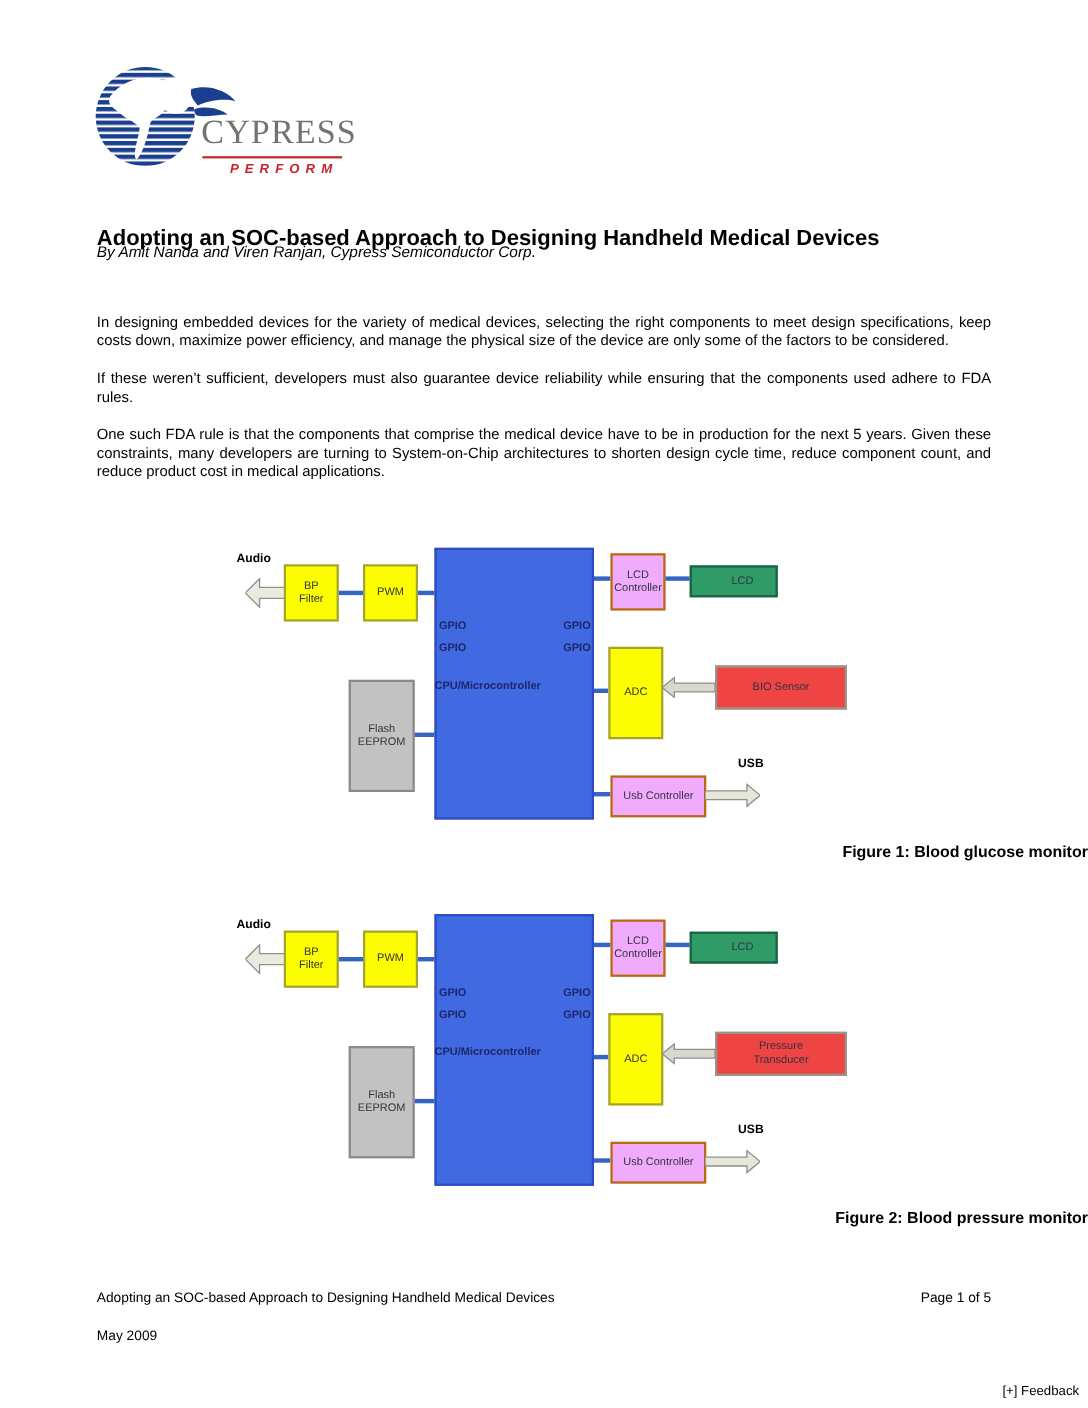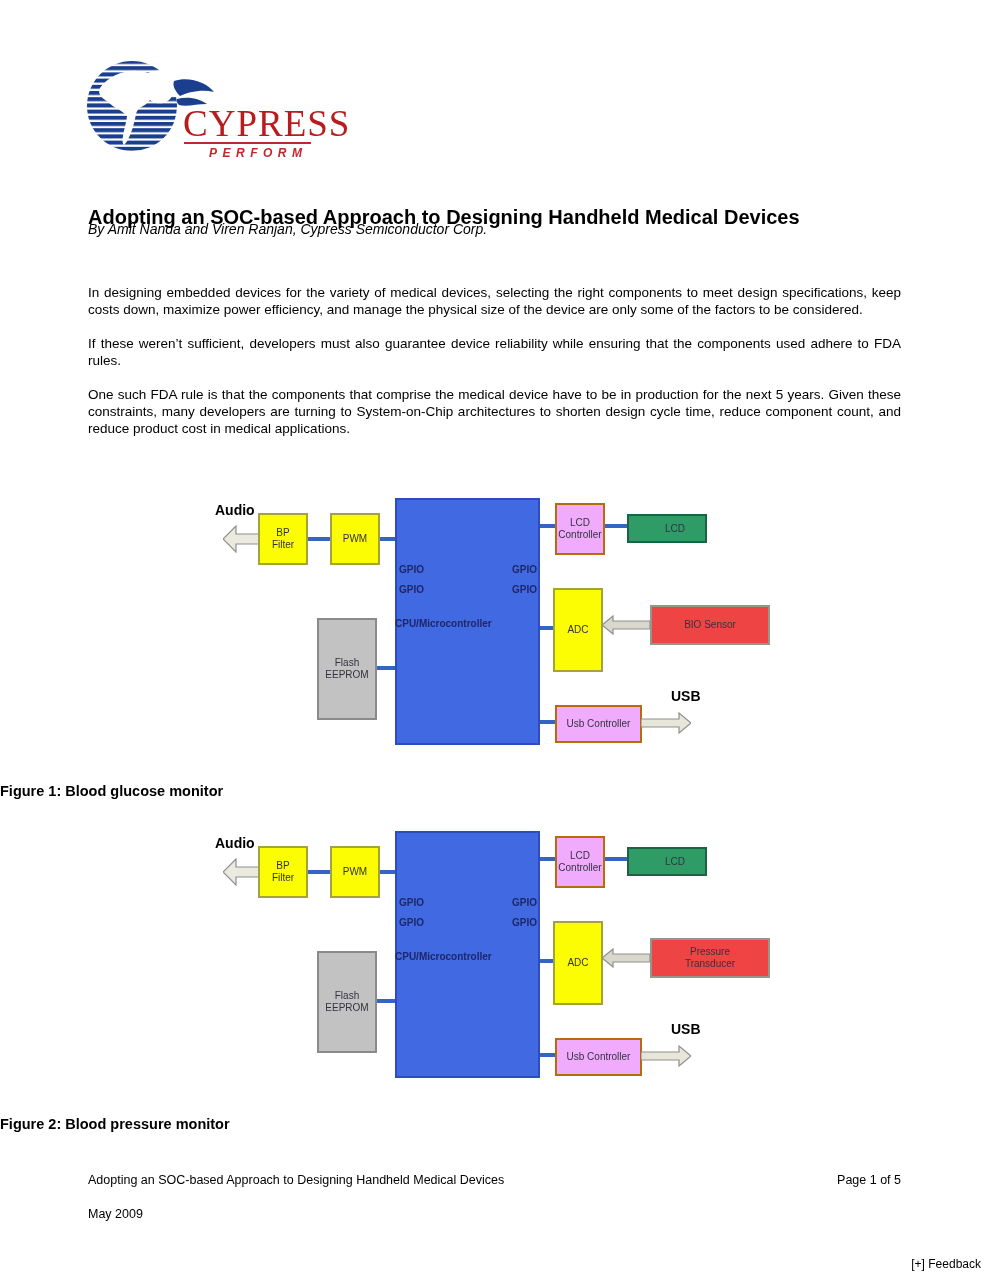--- a/index.html
+++ b/index.html
@@ -3,21 +3,21 @@
 <meta charset="utf-8">
 <style>
   html,body{margin:0;padding:0;background:#fff;}
   .page{position:relative;width:989px;height:1280px;background:#fff;overflow:hidden;
         font-family:"Liberation Sans",sans-serif;color:#000;}
 
   
   .logo{position:absolute;left:80px;top:60px;width:240px;height:102px;}
   .logo-globe{position:absolute;left:0;top:0;}
   .logo-brand{position:absolute;left:103px;top:42px;font-family:"Liberation Serif",serif;
-              font-size:37px;color:#b91c1c;letter-spacing:1px;white-space:nowrap;}
+              font-size:31px;color:#737373;letter-spacing:1px;white-space:nowrap;}
   .logo-rule{position:absolute;left:104px;top:82px;width:127px;height:2px;background:#C4262E;}
   .logo-tag{position:absolute;left:129px;top:86px;font-size:12px;font-weight:bold;font-style:italic;
             color:#C4262E;letter-spacing:5.5px;white-space:nowrap;}
 
   
   .title{position:absolute;left:88px;top:193px;width:840px;font-size:20px;font-weight:bold;}
   .byline{position:absolute;left:88px;top:221px;width:700px;font-size:14px;font-style:italic;}
   .bodytext{position:absolute;left:88px;top:284px;width:813px;font-size:13.5px;line-height:17px;}
   .bodytext p{margin:0 0 17px 0;text-align:justify;}
 
@@ -26,21 +26,21 @@
   #fig1{top:496px;} #fig2{top:829px;}
   .bx{position:absolute;box-sizing:border-box;display:flex;align-items:center;justify-content:center;
       text-align:center;color:#33333f;line-height:1.2;border:2px solid;}
   .bx-yellow{background:#FCFC02;border-color:#A3A33A;}
   .bx-orange{background:#f0abfc;border-color:#B96A0A;}
   .bx-green{background:#2F9C68;border-color:#1C6343;}
   .bx-blue{background:#4169E1;border-color:#2C4CC0;}
   .bx-gray{background:#C2C2C2;border-color:#8A8A8A;}
   .bx-sensor{background:#ef4444;border-color:#96968A;}
   .cline{position:absolute;height:4px;background:#3465C4;}
-  .strong-lbl{position:absolute;font-weight:bold;font-size:14px;color:#000;}
+  .strong-lbl{position:absolute;font-weight:bold;font-size:11px;color:#000;}
   .gpio{position:absolute;font-weight:bold;font-size:10px;color:#1D2769;}
   .cpu-lbl{position:absolute;left:182px;top:122px;width:145px;text-align:left;
            font-weight:bold;font-size:10px;color:#1D2769;}
   .arrow{position:absolute;}
 
   .el-audio{left:2px;top:6px;}
   .el-audio-arrow{left:10px;top:29px;}
   .el-bp{left:45px;top:17px;width:50px;height:52px;}
   .el-pwm{left:117px;top:17px;width:50px;height:52px;}
   .el-cpu{left:182px;top:2px;width:145px;height:247px;}
@@ -58,21 +58,21 @@
   .l-cpu-lcdc{left:327px;top:28px;width:15px;}
   .l-lcdc-lcd{left:392px;top:28px;width:22px;}
   .l-cpu-adc{left:327px;top:130px;width:13px;}
   .l-flash-cpu{left:164px;top:170px;width:18px;}
   .l-cpu-usbc{left:327px;top:224px;width:15px;}
   .gpio-l1{left:186px;top:68px;} .gpio-l2{left:186px;top:88px;}
   .gpio-r1{left:284px;top:68px;width:40px;text-align:right;}
   .gpio-r2{left:284px;top:88px;width:40px;text-align:right;}
   .in-bp{width:34px;} .in-sensor{max-width:78px;} .in-lcdc{width:48px;} .in-flash{width:56px;}
 
-  .caption{position:absolute;left:0;width:100%;text-align:left;font-weight:bold;font-size:14.5px;margin-top:16px;}
+  .caption{position:absolute;left:0;width:100%;text-align:right;font-weight:bold;font-size:14.5px;}
   #cap1{top:767px;} #cap2{top:1100px;}
 
   
   .f-row{position:absolute;left:88px;width:813px;display:flex;justify-content:space-between;
          font-size:12.5px;}
   #f-row1{top:1173px;} #f-row2{top:1207px;}
   .feedback{position:absolute;top:1257px;right:8px;font-size:12px;color:#000;text-decoration:none;text-align:center;}
 </style>
 </head>
 <body>

